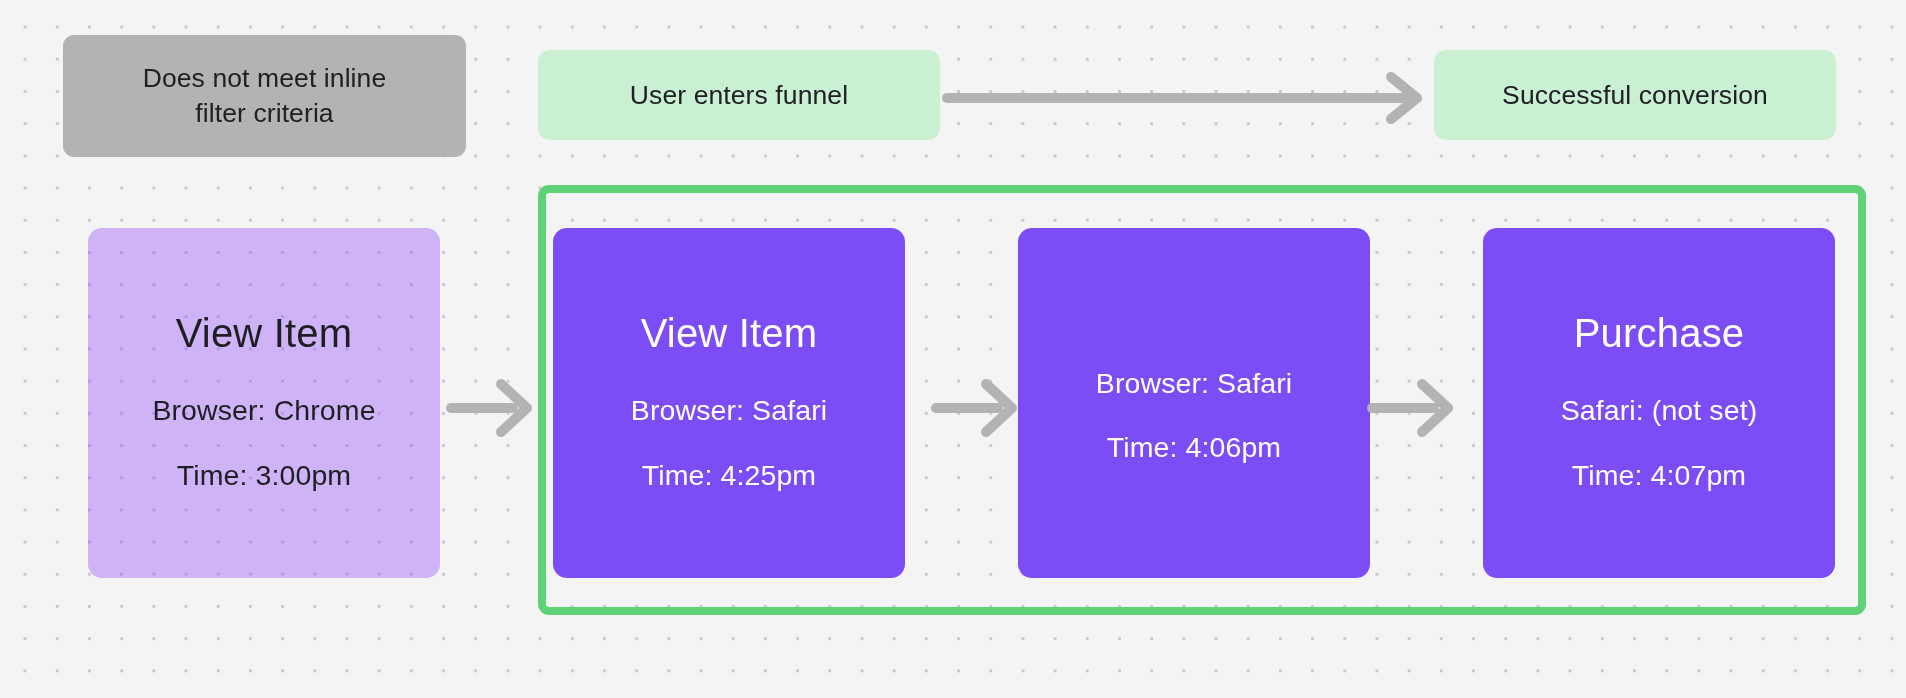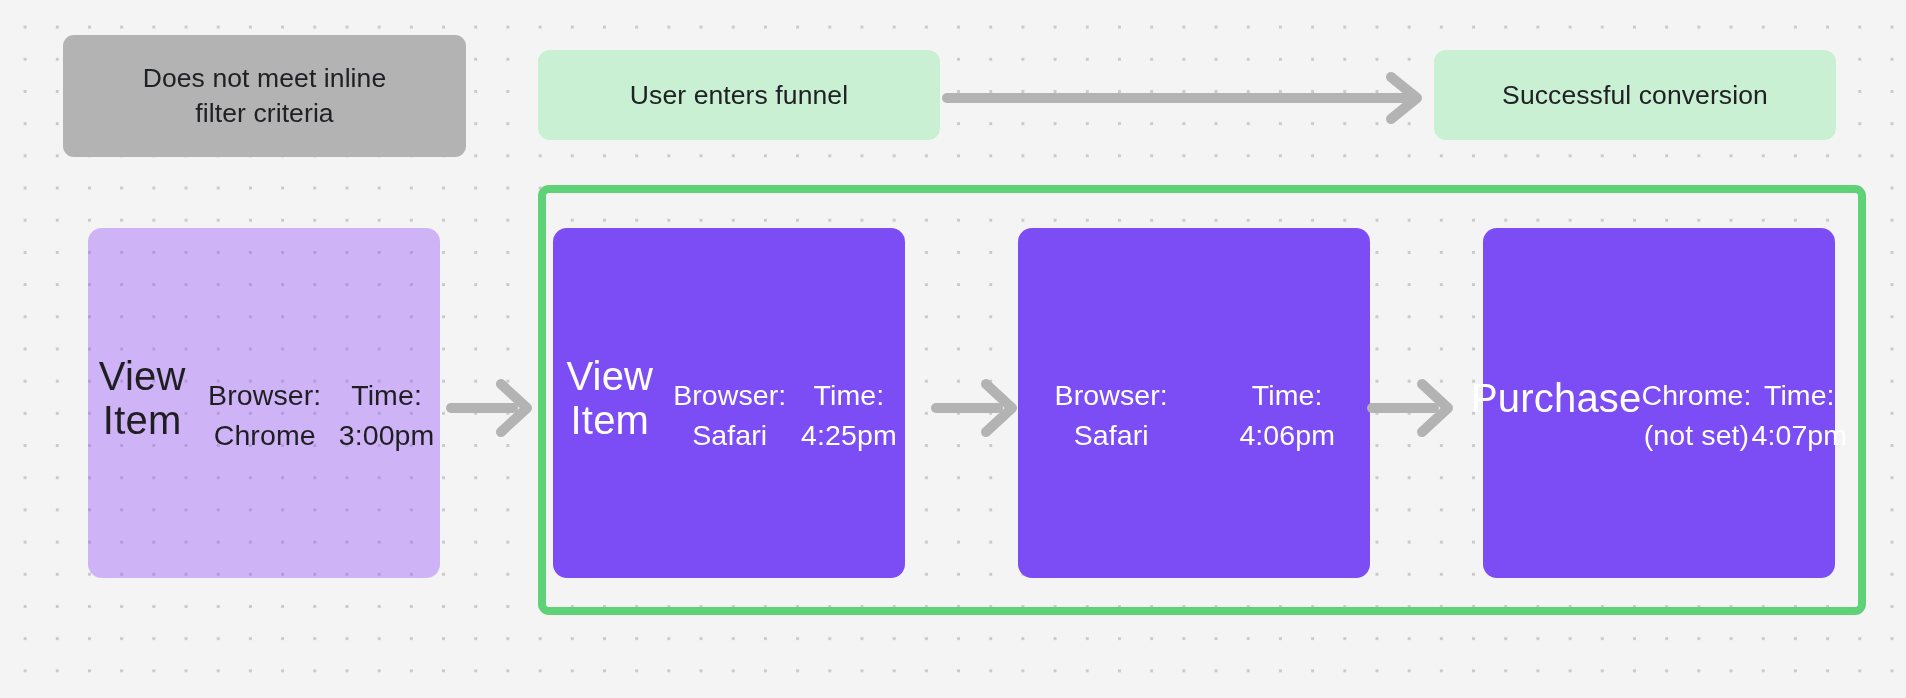--- a/index.html
+++ b/index.html
@@ -93,21 +93,21 @@
 
   
   .card {
     position: absolute;
     top: 228px;
     width: 352px;
     height: 350px;
     border-radius: 14px;
     box-sizing: border-box;
     display: flex;
-    flex-direction: row;
+    flex-direction: column;
     align-items: center;
     justify-content: center;
     text-align: center;
   }
   .card.excluded {
     left: 88px;
     background: rgba(152, 87, 247, 0.42);
     color: #1f1f23;
   }
   .card.included {
@@ -192,17 +192,17 @@
 
   <div class="arrow arrow-step a3">
     <svg width="92" height="60" viewBox="0 0 92 60">
       <line x1="4" y1="30" x2="66" y2="30" stroke="#b3b3b3" stroke-width="10" stroke-linecap="round"></line>
       <polyline points="54,6 80,30 54,54" fill="none" stroke="#b3b3b3" stroke-width="10" stroke-linecap="round" stroke-linejoin="round"></polyline>
     </svg>
   </div>
 
   <div class="card included c4">
     <div class="card-title">Purchase</div>
-    <div class="card-line">Chrome: (not set)</div>
+    <div class="card-line">Safari: (not set)</div>
     <div class="card-line">Time: 4:07pm</div>
   </div>
 
 </div>
 
 </body></html>

